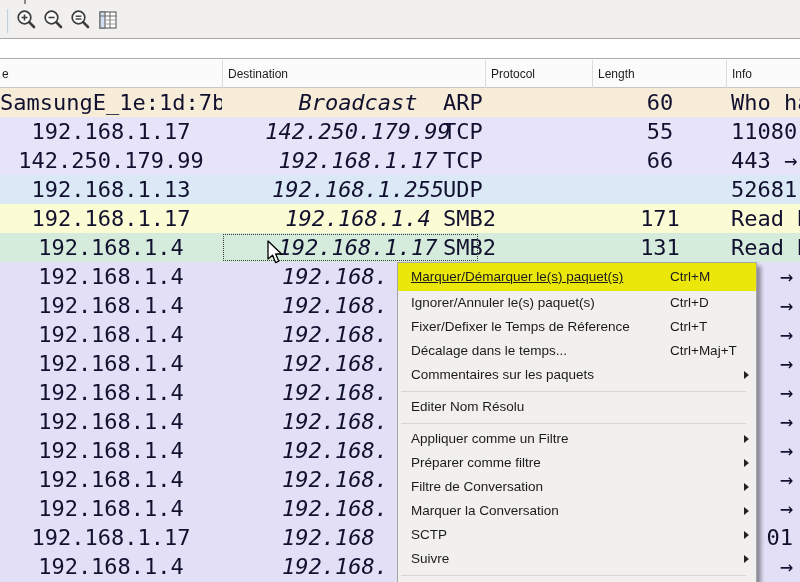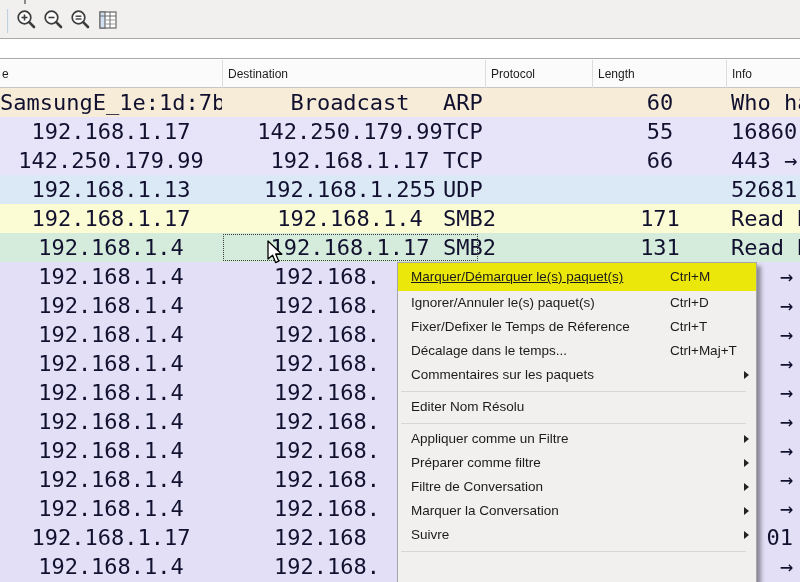--- a/index.html
+++ b/index.html
@@ -31,21 +31,21 @@
 
   
   #rows { position:absolute; left:0; top:88px; width:800px; height:494px;
           background:#e2dff6;
           font-family:"DejaVu Sans Mono", monospace; font-size:22px; color:#11112f; }
   .row { position:relative; width:800px; height:29px; overflow:hidden; }
   .cell { position:absolute; top:0; height:29px; line-height:29px;
           overflow:hidden; white-space:nowrap; }
   .src  { left:0;   width:222px; text-align:center; }
   .src.wide { padding-right:26px; }
-  .dst  { left:222px; width:256px; text-align:center; }
+  .dst  { left:230px; width:256px; text-align:center;font-style:italic; }
   .dst.clip { text-align:left; padding-left:52px; }
   .prt  { left:443px; width:160px; }
   .len  { left:600px; width:120px; text-align:center; }
   .inf  { left:726px; width:74px; text-align:left; padding-left:5px; }
   .inf.clip { text-align:right; padding-left:0; padding-right:7px; }
 
   
   #focus-rect { position:absolute; left:223px; top:234px; width:255px; height:27px;
                 border:1px dotted #3c3c3c; z-index:3; pointer-events:none; }
 
@@ -139,21 +139,21 @@
         <div class="cell dst">Broadcast</div>
         <div class="cell prt">ARP</div>
         <div class="cell len">60</div>
         <div class="cell inf">Who ha</div>
       </div>
       <div class="row" style="background: rgb(231, 227, 248); color: rgb(17, 17, 47);">
         <div class="cell src">192.168.1.17</div>
         <div class="cell dst">142.250.179.99</div>
         <div class="cell prt">TCP</div>
         <div class="cell len">55</div>
-        <div class="cell inf">16860</div>
+        <div class="cell inf">11080</div>
       </div>
       <div class="row" style="background: rgb(231, 227, 248); color: rgb(17, 17, 47);">
         <div class="cell src">142.250.179.99</div>
         <div class="cell dst">192.168.1.17</div>
         <div class="cell prt">TCP</div>
         <div class="cell len">66</div>
         <div class="cell inf">443 →</div>
       </div>
       <div class="row" style="background: rgb(219, 233, 246); color: rgb(17, 17, 47);">
         <div class="cell src">192.168.1.13</div>
@@ -262,20 +262,21 @@
       <div class="menu-item"><div style="display: inline;">Fixer/Defixer le Temps de Réference</div><div class="mi-shortcut">Ctrl+T</div></div>
       <div class="menu-item"><div style="display: inline;">Décalage dans le temps...</div><div class="mi-shortcut">Ctrl+Maj+T</div></div>
       <div class="menu-item"><div style="display: inline;">Commentaires sur les paquets</div><div class="mi-arrow"></div></div>
       <div class="menu-sep"></div>
       <div class="menu-item"><div style="display: inline;">Editer Nom Résolu</div></div>
       <div class="menu-sep"></div>
       <div class="menu-item"><div style="display: inline;">Appliquer comme un Filtre</div><div class="mi-arrow"></div></div>
       <div class="menu-item"><div style="display: inline;">Préparer comme filtre</div><div class="mi-arrow"></div></div>
       <div class="menu-item"><div style="display: inline;">Filtre de Conversation</div><div class="mi-arrow"></div></div>
       <div class="menu-item"><div style="display: inline;">Marquer la Conversation</div><div class="mi-arrow"></div></div>
+      <div class="menu-item"><div style="display: inline;">SCTP</div><div class="mi-arrow"></div></div>
       <div class="menu-item"><div style="display: inline;">Suivre</div><div class="mi-arrow"></div></div>
       <div class="menu-sep"></div>
     </div>
 
   <div id="cursor">
     <svg width="22" height="26" viewBox="0 0 22 26">
       <path d="M4 1 L4 19 L8.6 15.2 L11.6 22.6 L14.8 21.2 L11.7 14 L17.5 14 Z" fill="#ffffff" stroke="#000000" stroke-width="1.3" stroke-linejoin="round"></path>
     </svg>
   </div>
 

